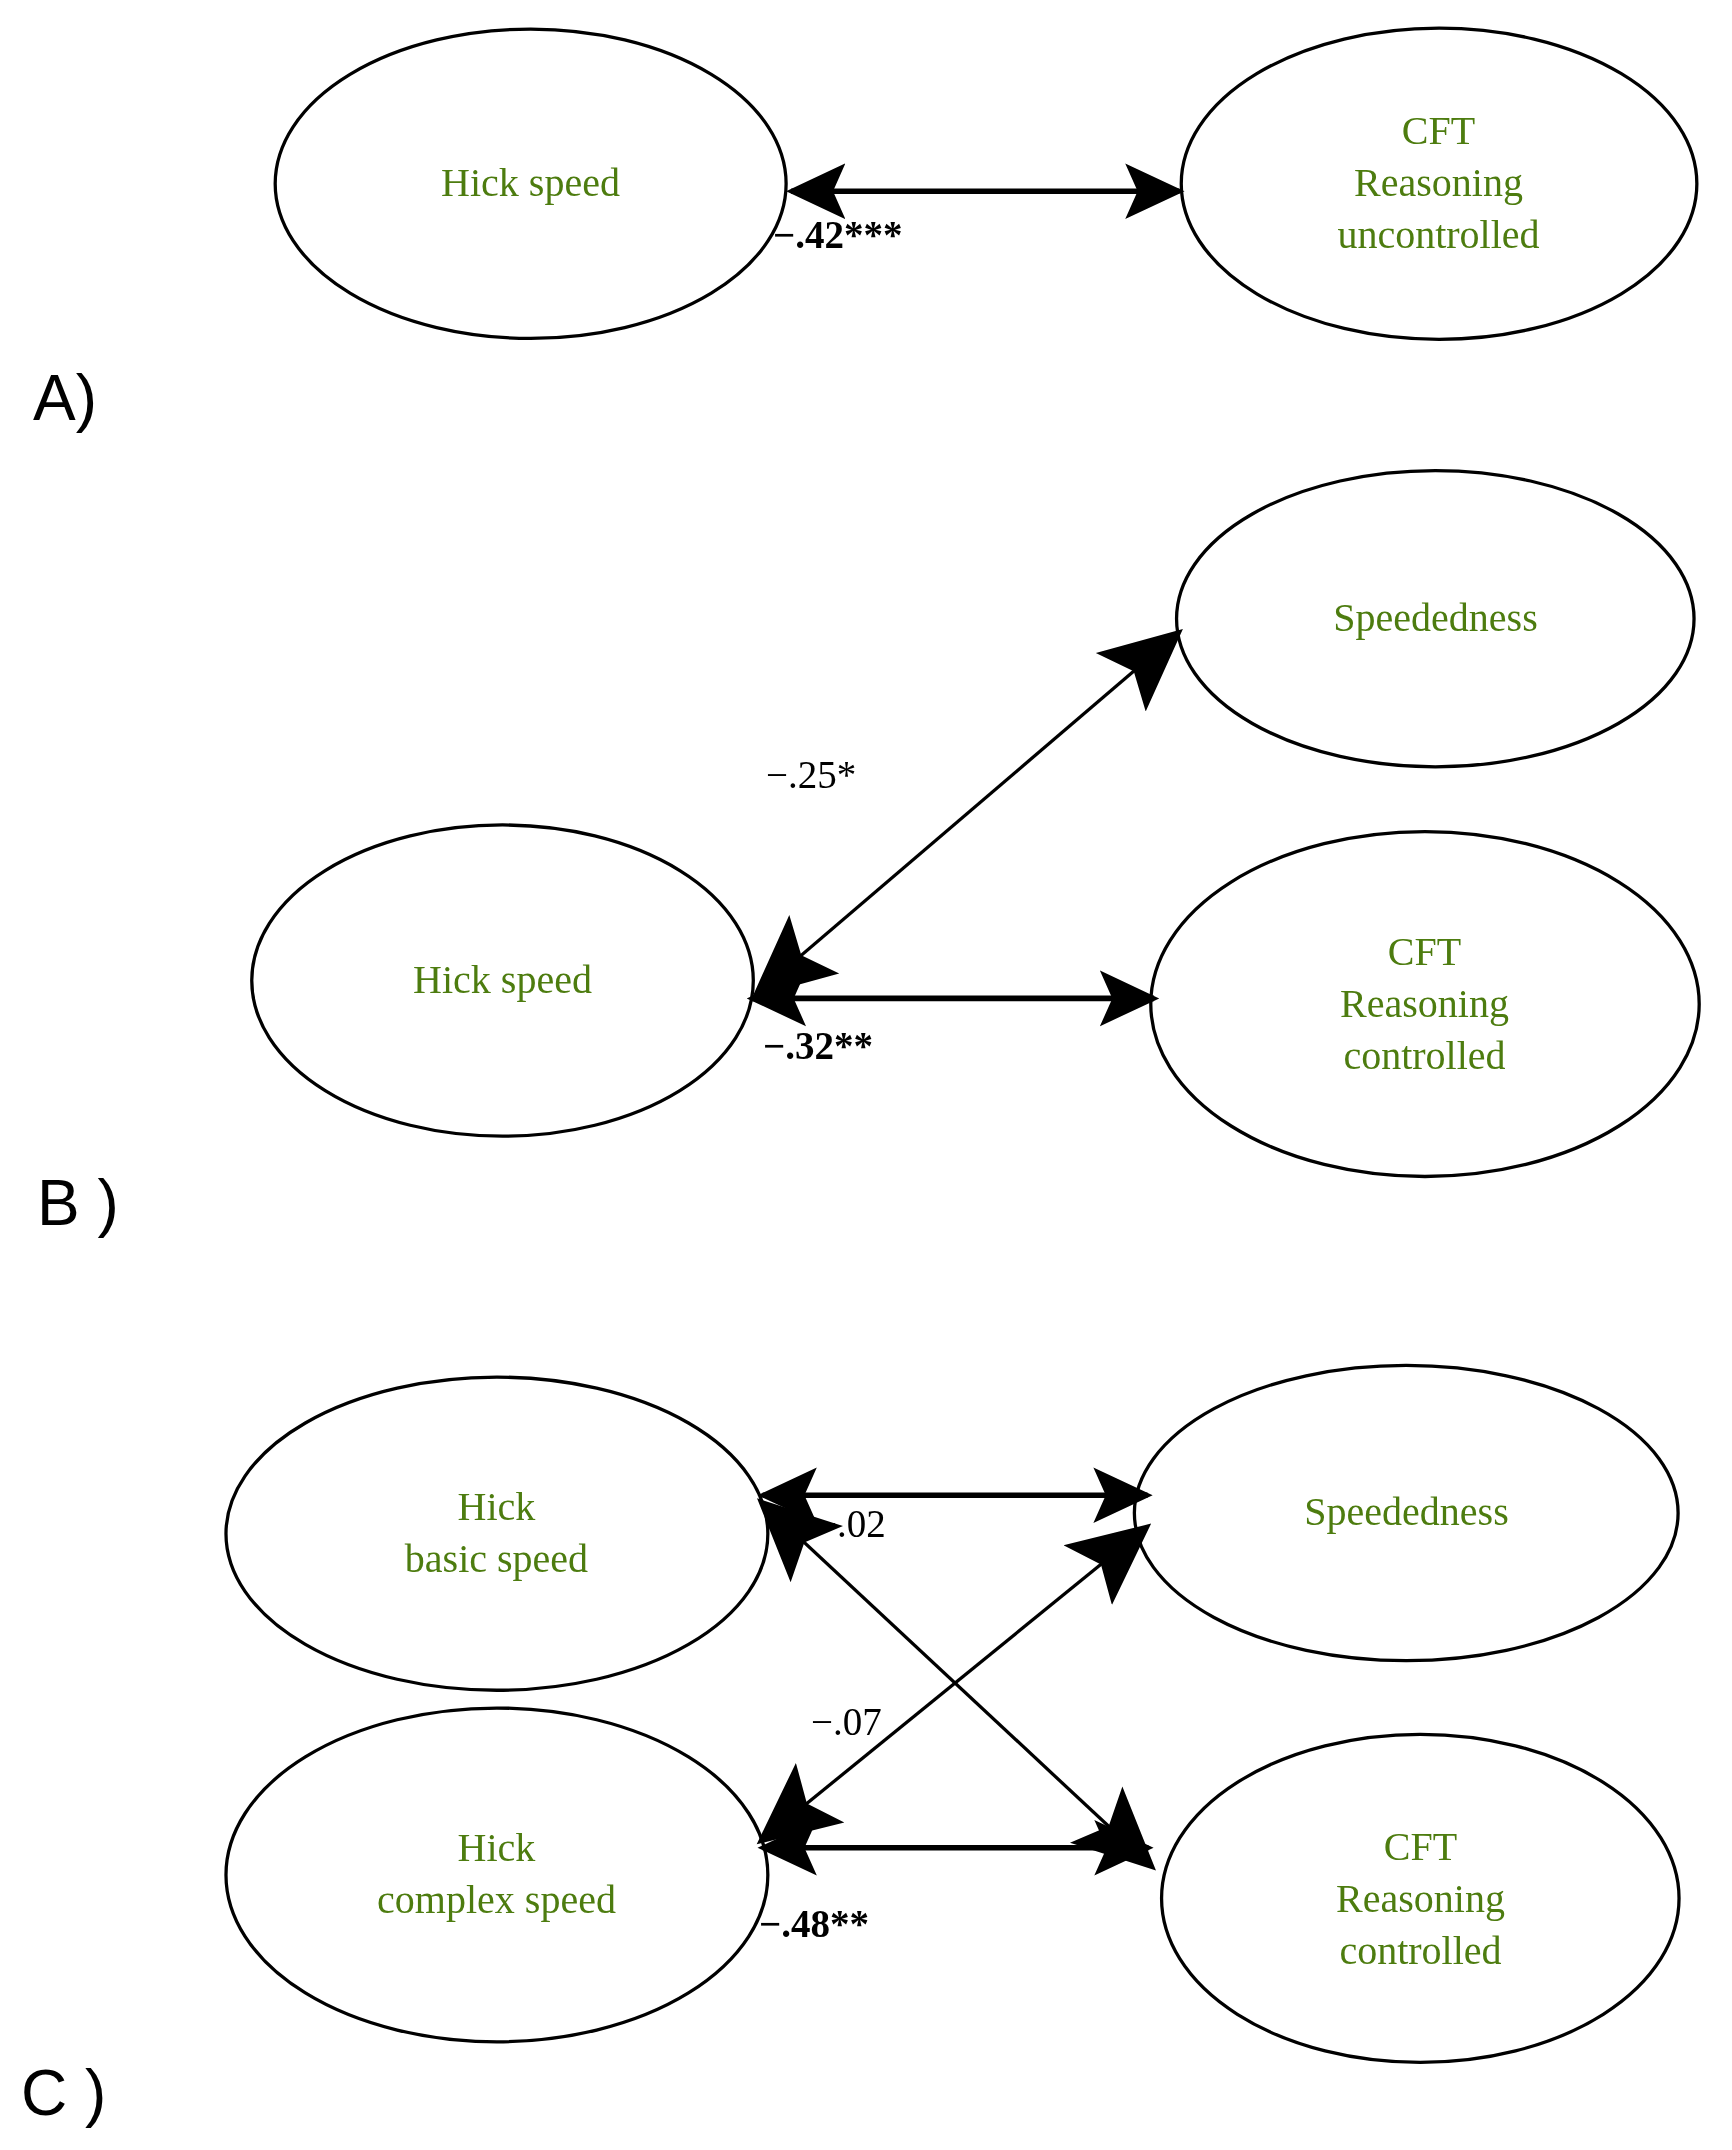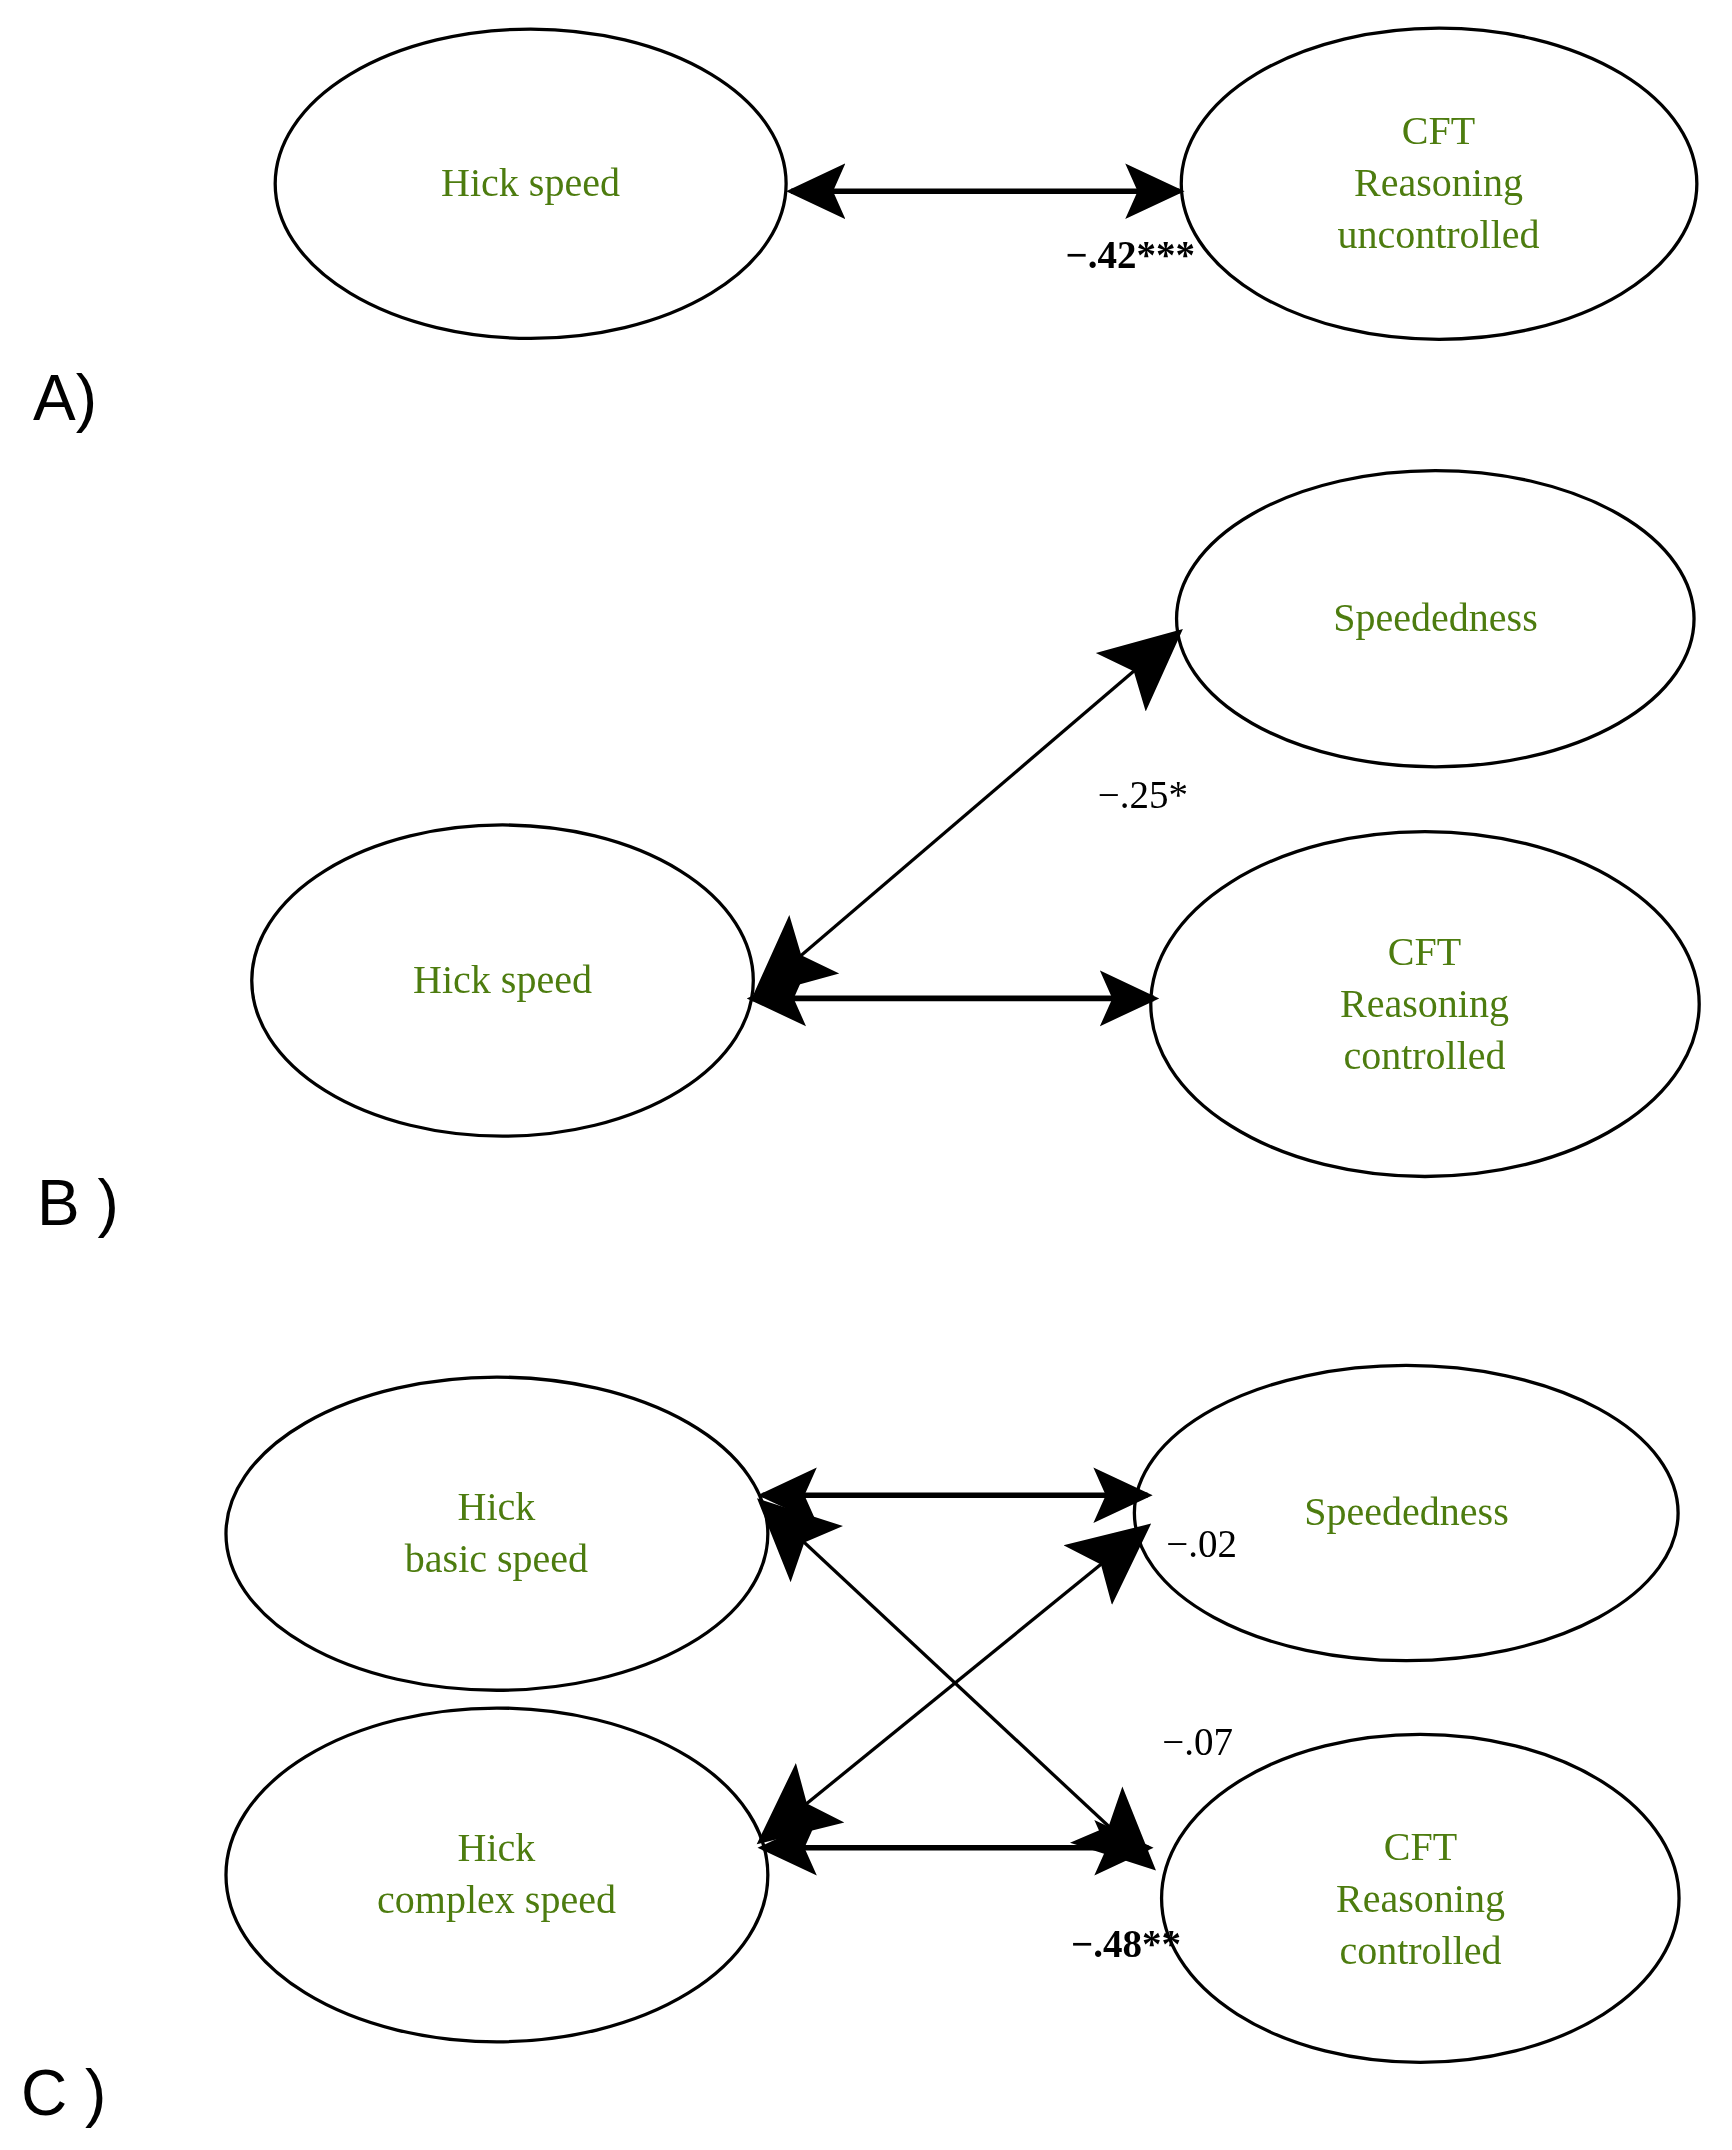--- a/index.html
+++ b/index.html
@@ -30,27 +30,26 @@
     text-align: center;
     font-family: "Liberation Serif", "DejaVu Serif", serif;
     font-size: 40px;
     line-height: 1.30;
     color: #4d7c0f;
     white-space: pre-line;
     pointer-events: none;
   }
   .edge-label {
     position: absolute;
-    text-align: right;
+    text-align: left;
     font-family: "Liberation Serif", "DejaVu Serif", serif;
     font-size: 39px;
     line-height: 1.05;
     color: #000000;
     white-space: nowrap;
-    margin-top: 20px;
   }
   .edge-label.bold {
     font-weight: bold;
   }
   .panel-label {
     position: absolute;
     font-family: "Liberation Sans", "DejaVu Sans", sans-serif;
     font-size: 64px;
     line-height: 1.0;
     color: #000000;
@@ -107,20 +106,21 @@
 
   <div class="panel-label" style="left:33px; top:366px;">A)</div>
 
   <div class="node-label" style="left:1201px; top:592px; width:469px;">Speededness</div>
   <div class="node-label" style="left:268px; top:954px; width:469px;">Hick speed</div>
   <div class="node-label" style="left:1190px; top:926px; width:469px;">CFT
 Reasoning
 controlled</div>
 
   <div class="edge-label" style="left:766px; top:755px; width:422px;">−.25*</div>
+  <div class="edge-label bold" style="left:763px; top:1026px; width:422px;">−.32**</div>
 
   <div class="panel-label" style="left:37px; top:1171px;">B )</div>
 
   <div class="node-label" style="left:262px; top:1481px; width:469px;">Hick
 basic speed</div>
   <div class="node-label" style="left:1172px; top:1486px; width:469px;">Speededness</div>
   <div class="node-label" style="left:262px; top:1822px; width:469px;">Hick
 complex speed</div>
   <div class="node-label" style="left:1186px; top:1821px; width:469px;">CFT
 Reasoning

